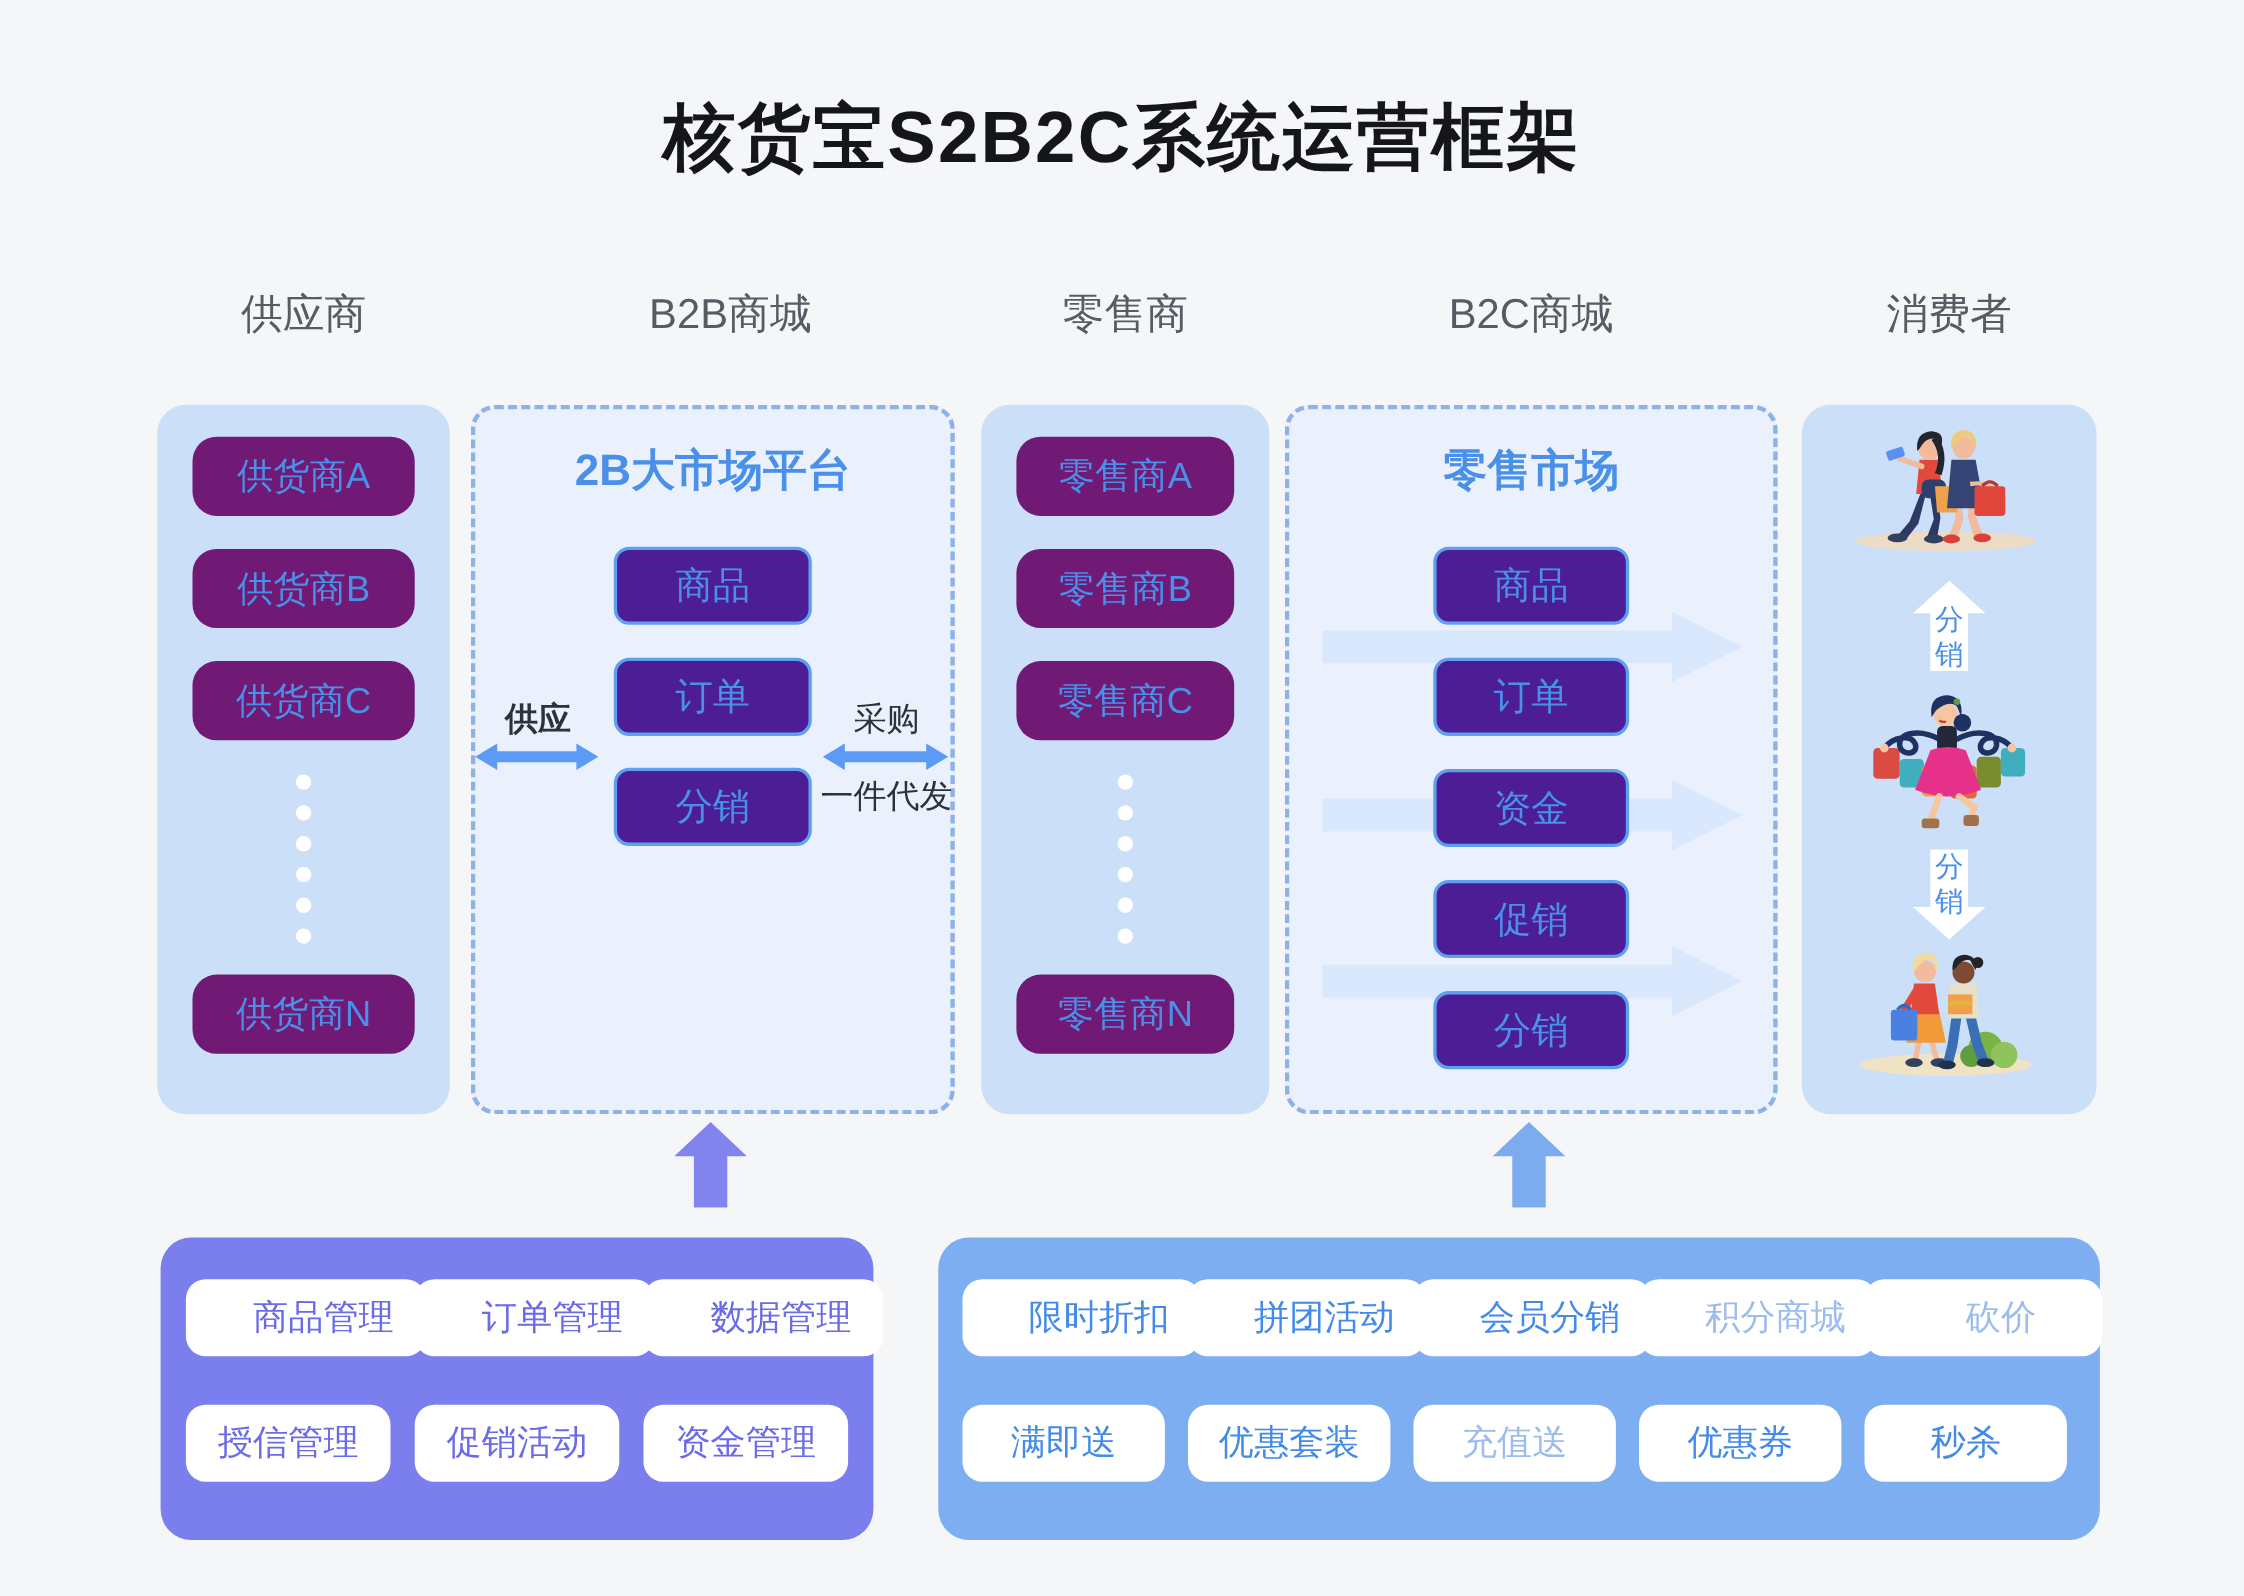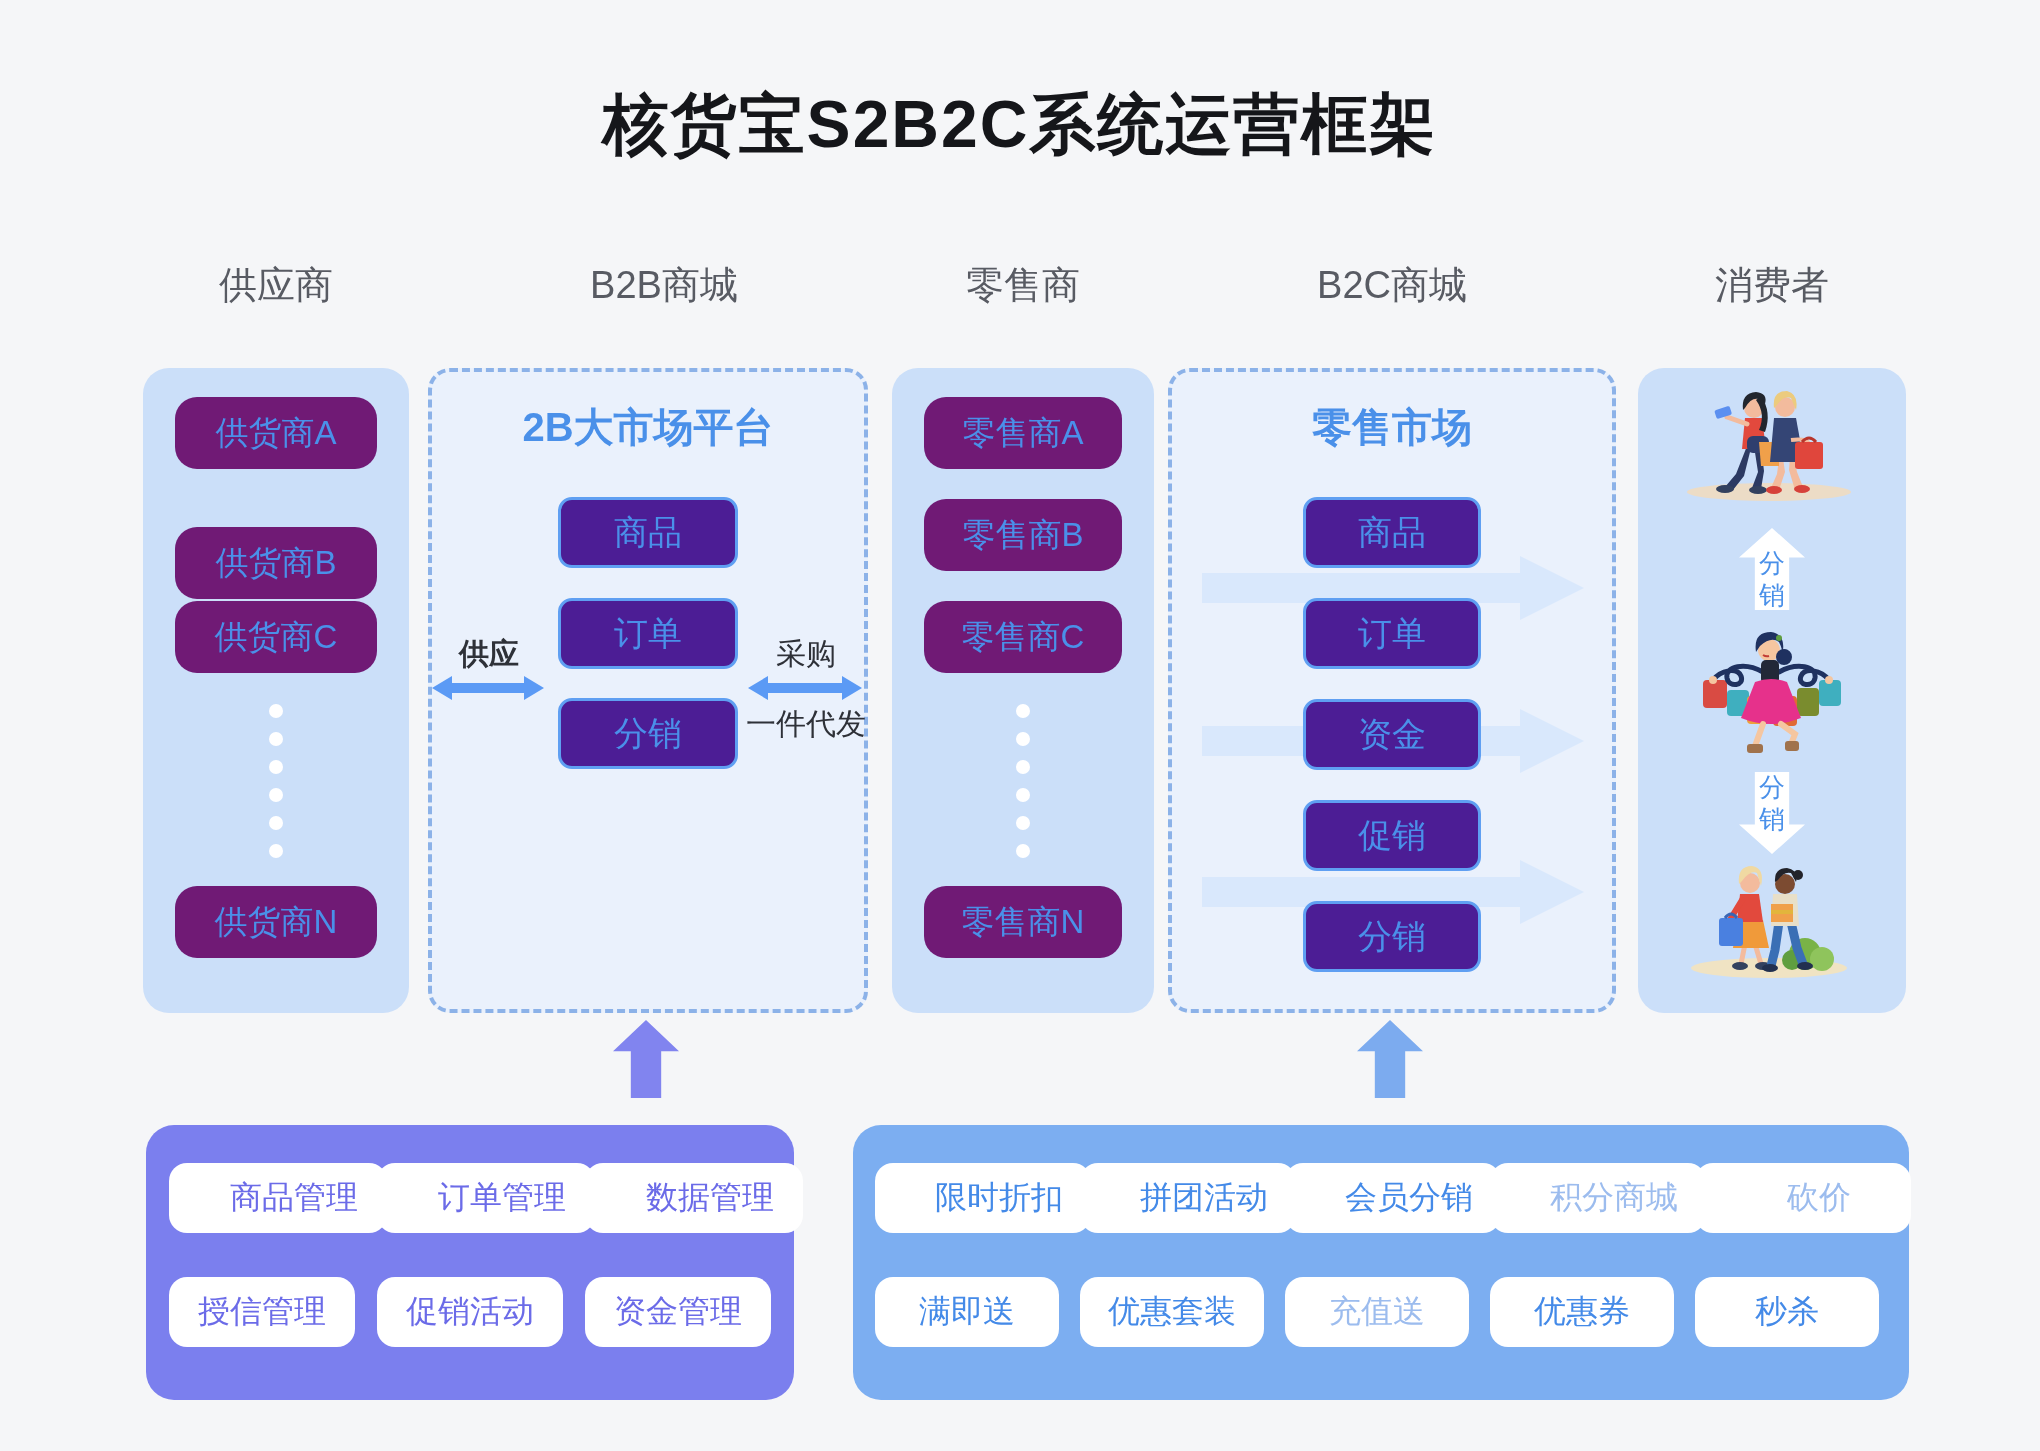--- a/index.html
+++ b/index.html
@@ -97,21 +97,21 @@
   <div class="page-title">核货宝S2B2C系统运营框架</div>
 
   <div class="col-header" style="left:276px;">供应商</div>
   <div class="col-header" style="left:664px;">B2B商城</div>
   <div class="col-header" style="left:1023px;">零售商</div>
   <div class="col-header" style="left:1392px;">B2C商城</div>
   <div class="col-header" style="left:1772px;">消费者</div>
 
   <div class="column" style="left:143px;width:266px;">
     <div class="pill" style="top:29px;">供货商A</div>
-    <div class="pill" style="top:131px;margin-top:28px;">供货商B</div>
+    <div class="pill" style="top:131px;">供货商B</div>
     <div class="pill" style="top:233px;">供货商C</div>
     <div class="dots">
       <span class="dot"></span>
       <span class="dot"></span>
       <span class="dot"></span>
       <span class="dot"></span>
       <span class="dot"></span>
       <span class="dot"></span>
     </div>
     <div class="pill" style="top:518px;">供货商N</div>

